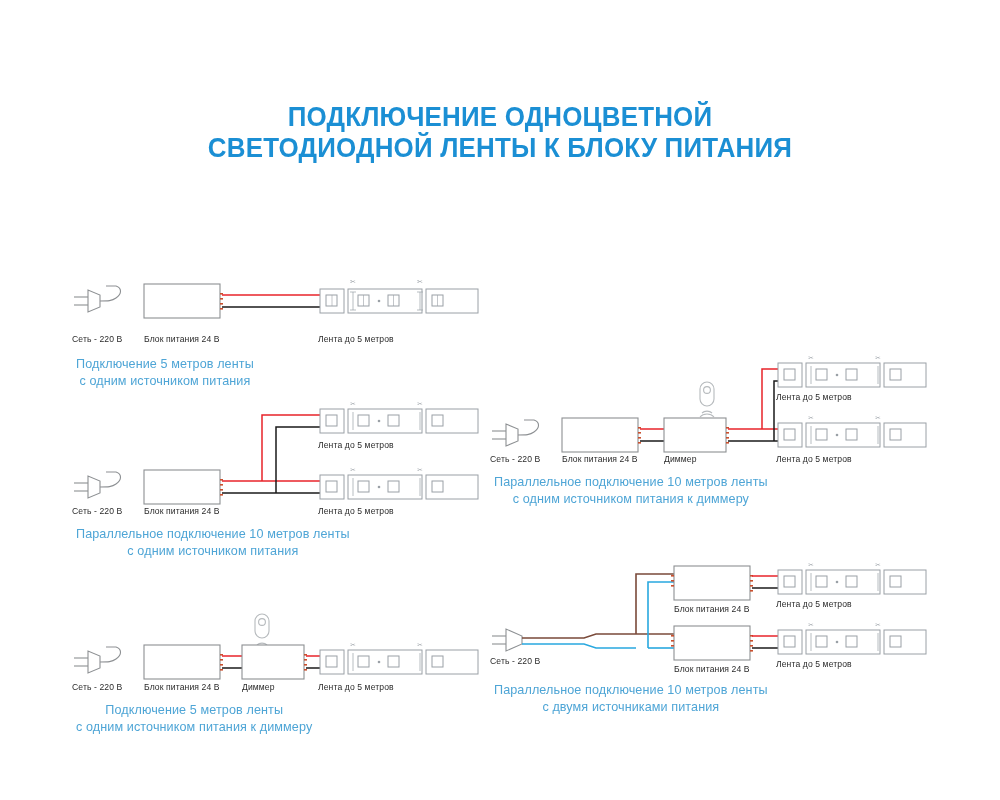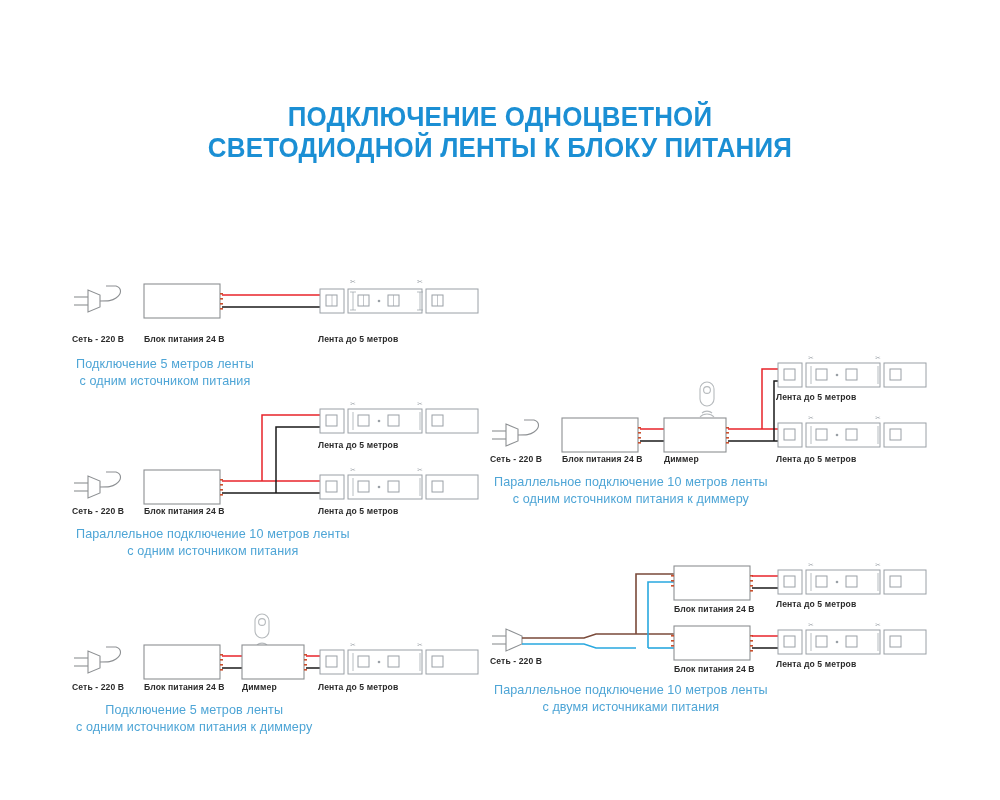--- a/index.html
+++ b/index.html
@@ -28,21 +28,20 @@
   .caption{
     position:absolute;color:#4ea5d6;
     font-size:12.6px;line-height:17px;white-space:pre-line;
     letter-spacing:0.1px;
     text-align:center;
   }
   .lbl{
     position:absolute;color:#2b2b2b;
     font-size:8.6px;line-height:10px;white-space:nowrap;
     letter-spacing:0.1px;
-    font-weight:bold;
   }
   svg{display:block;overflow:visible;}
 </style>
 </head>
 <body>
 
 <div class="page">
 
   <div class="title">
     <span>ПОДКЛЮЧЕНИЕ ОДНОЦВЕТНОЙ</span>

